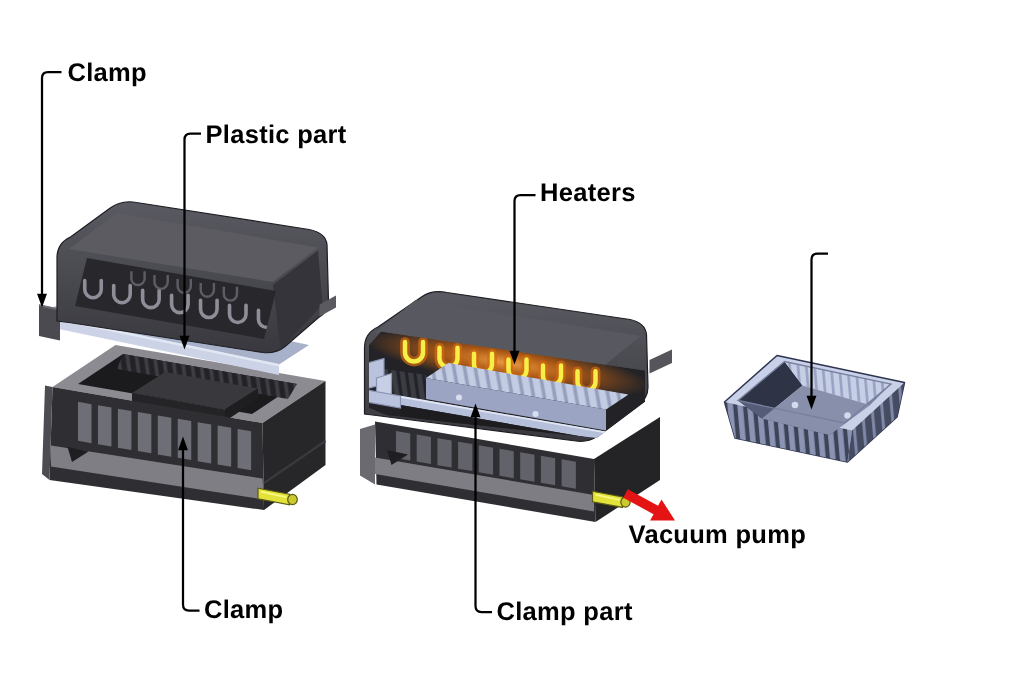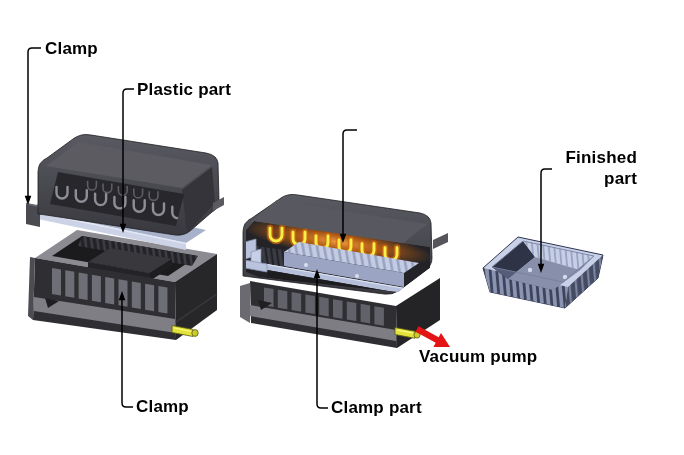--- a/index.html
+++ b/index.html
@@ -1,17 +1,17 @@
 <!DOCTYPE html>
 <html><head>
 <meta charset="utf-8">
 <style>
   html,body{margin:0;padding:0;background:#fff;}
   #canvas{position:relative;width:684px;height:455px;background:#fff;overflow:hidden;
-          font-family:"Liberation Sans",sans-serif;text-align:right;}
+          font-family:"Liberation Sans",sans-serif;}
   #art{position:absolute;left:0;top:0;}
   .label{position:absolute;font:700 17px "Liberation Sans",sans-serif;color:#000;
          white-space:nowrap;letter-spacing:.2px;}
   .label.wrap{white-space:normal;width:82px;line-height:21px;}
 </style>
 </head>
 <body>
 
 <div id="canvas">
 
@@ -235,17 +235,17 @@
     <polygon points="343,243 339.7,233.8 346.3,233.8"></polygon>
     <polygon points="317,269 313.7,278.2 320.3,278.2"></polygon>
     <polygon points="541,273 537.7,263.8 544.3,263.8"></polygon>
   </g>
   <polygon points="418.5,326.2 438.7,337.2 441,333 450,347 433.4,347 435.7,342.8 415.5,331.8" fill="#e51414"></polygon>
 </svg>
 
 <div class="label" style="left:45px;top:39px">Clamp</div>
 <div class="label" style="left:137px;top:80px">Plastic part</div>
 <div class="label" style="left:136px;top:397px">Clamp</div>
+<div class="label" style="left:360px;top:119px">Heaters</div>
 <div class="label" style="left:331px;top:398px">Clamp part</div>
 <div class="label" style="left:419px;top:347px">Vacuum pump</div>
-<div class="label wrap" style="left:555px;top:147px">Finished part</div>
 
 </div>
 
 </body></html>

